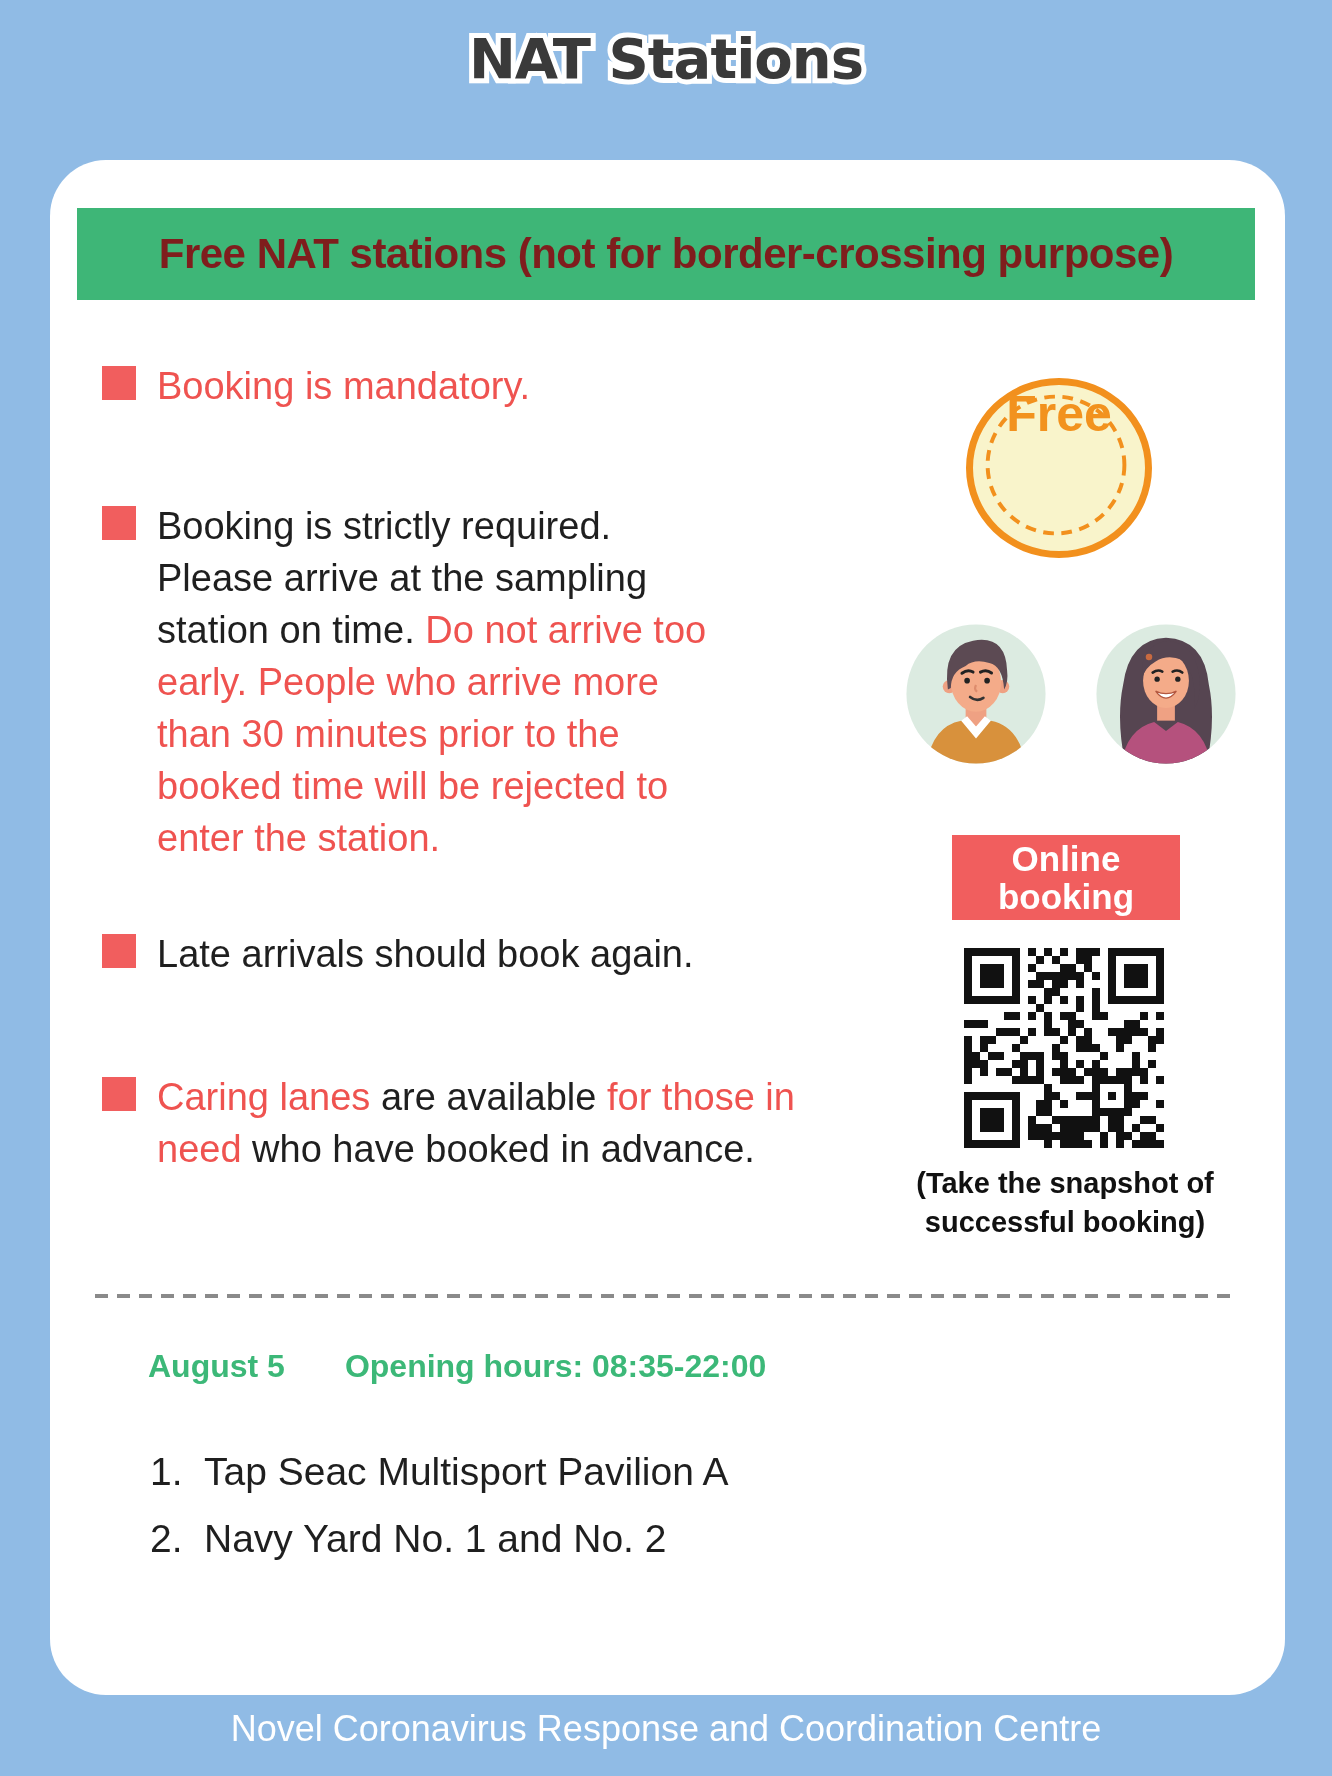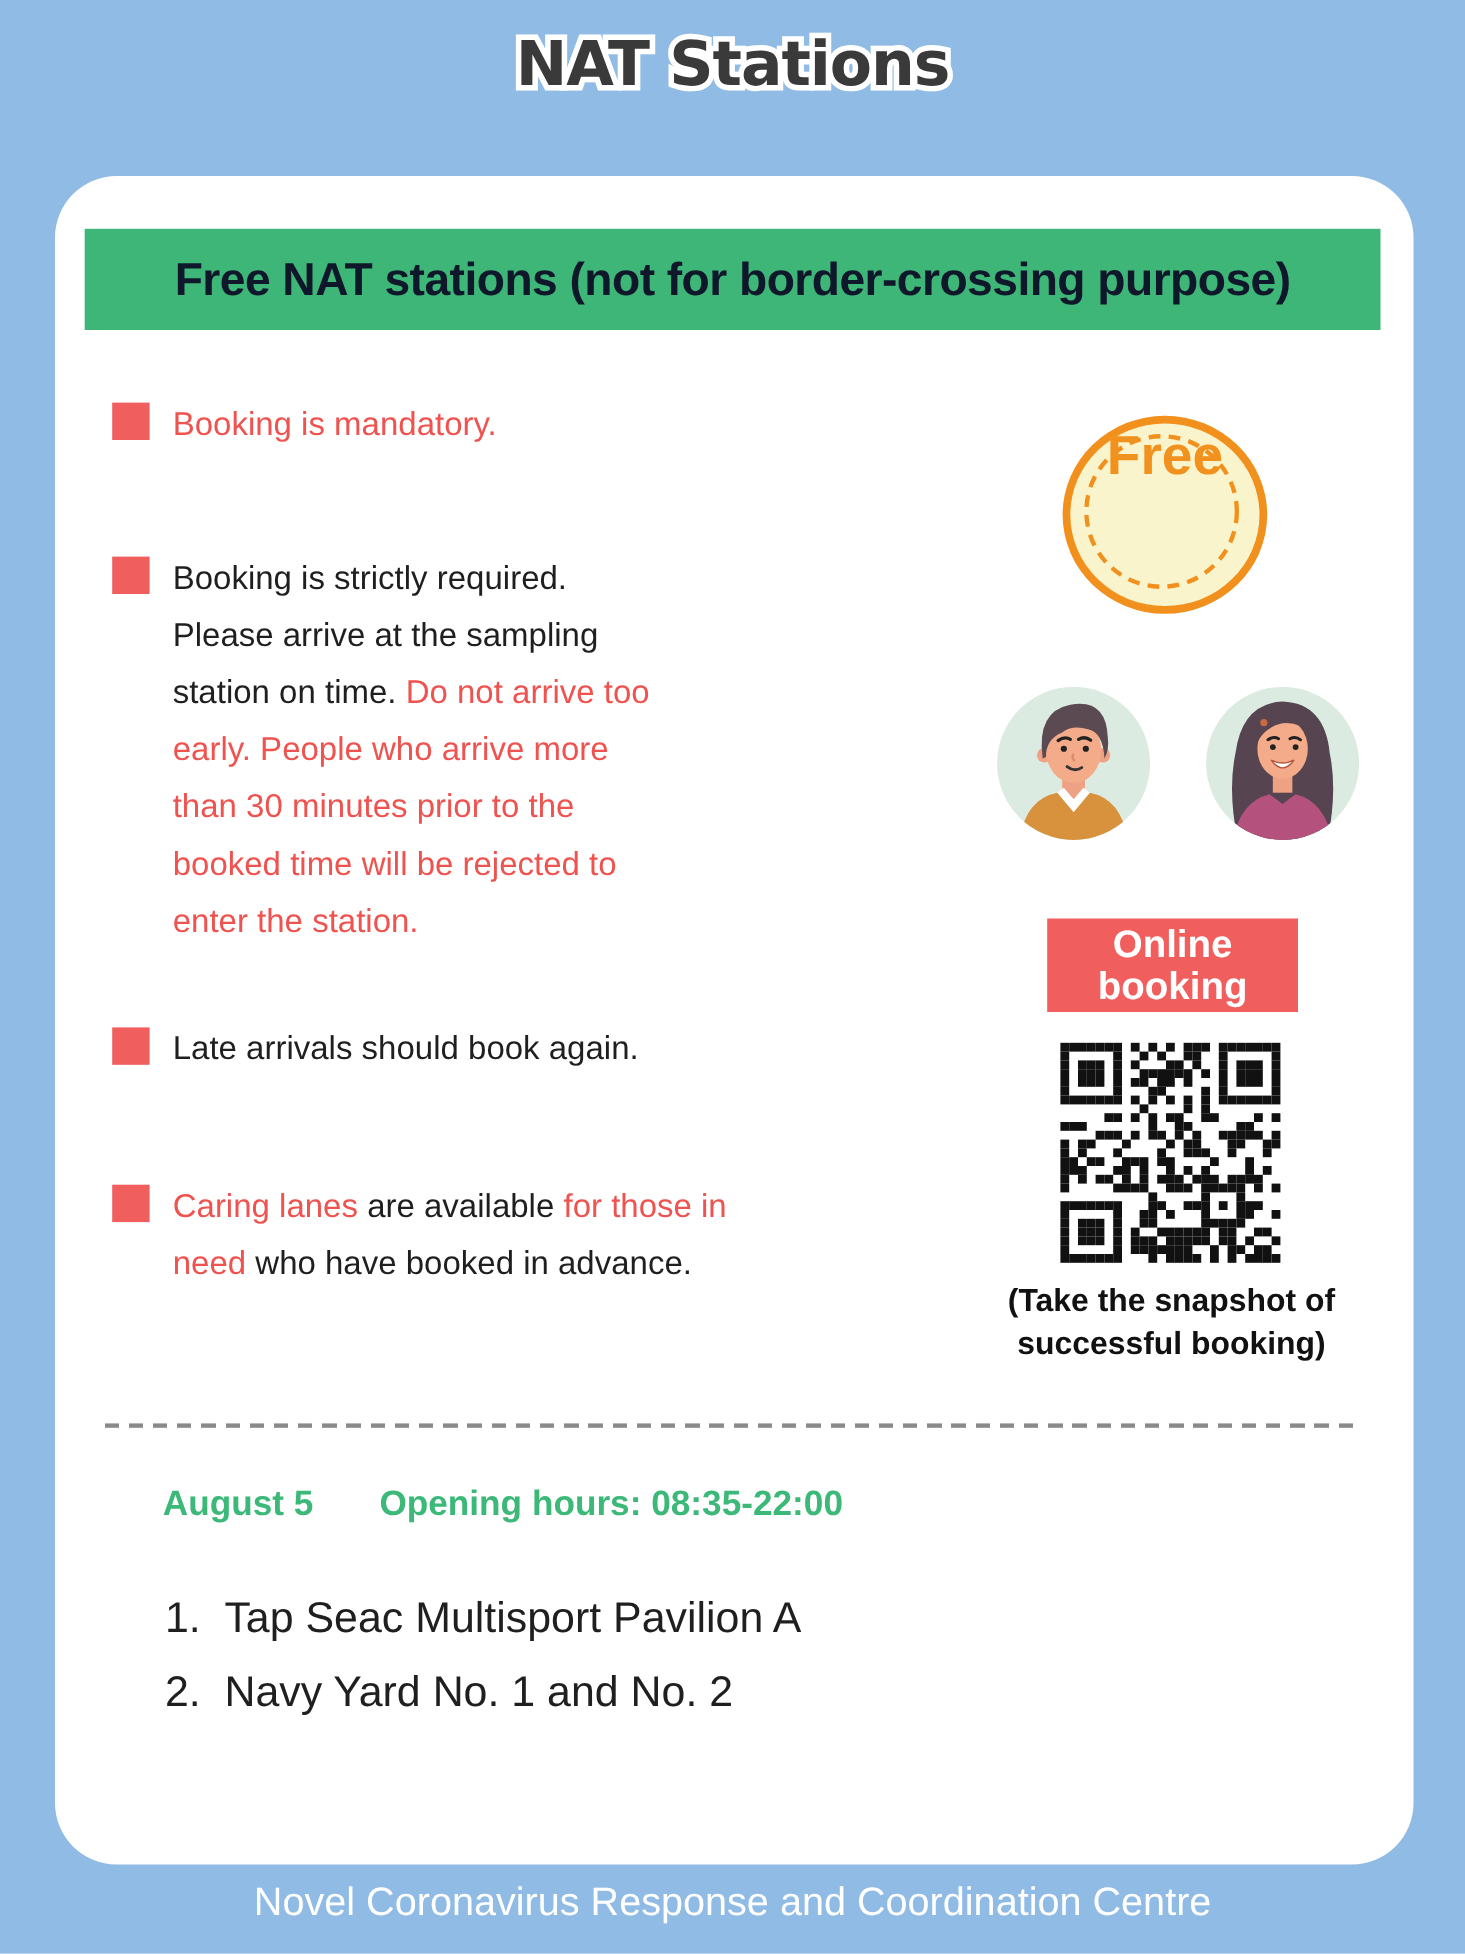--- a/index.html
+++ b/index.html
@@ -24,36 +24,36 @@
       2px -2px 0 #fff, -2px 2px 0 #fff;
   }
   
   .card{
     position:absolute;left:50px;top:160px;
     width:1235px;height:1535px;
     background:#ffffff;border-radius:56px;
   }
   .banner{
     position:absolute;left:27px;top:48px;width:1178px;height:92px;
-    background:#3eb677;color:#0f172a;
+    background:#3eb677;color:#7f1d1d;
     display:flex;align-items:center;justify-content:center;
     font-size:42px;font-weight:700;letter-spacing:-0.5px;
   }
   
   .bullets{
     position:absolute;left:52px;top:200px;width:810px;
     display:flex;flex-direction:column;
   }
   .bullet{display:flex;gap:21px;}
   .bullet:nth-child(1){margin-bottom:88px;}
   .bullet:nth-child(2){margin-bottom:64px;}
   .bullet:nth-child(3){margin-bottom:91px;}
   .bsq{width:34px;height:34px;background:#f15e5e;flex:0 0 34px;margin-top:6px;}
   .btext{
-    font-size:30px;line-height:52px;width:748px;
+    font-size:38px;line-height:52px;width:748px;
     white-space:pre-line;color:#1f1f1f;
   }
   .btext .red{color:#ef5350;}
   .btext .blk{color:#1f1f1f;}
   
   .free-badge{
     position:absolute;left:916px;top:218px;width:186px;height:180px;
     background:#f9f4cb;border:7px solid #f2901d;border-radius:50%;
     box-sizing:border-box;
     display:flex;align-items:flex-start;justify-content:center;

